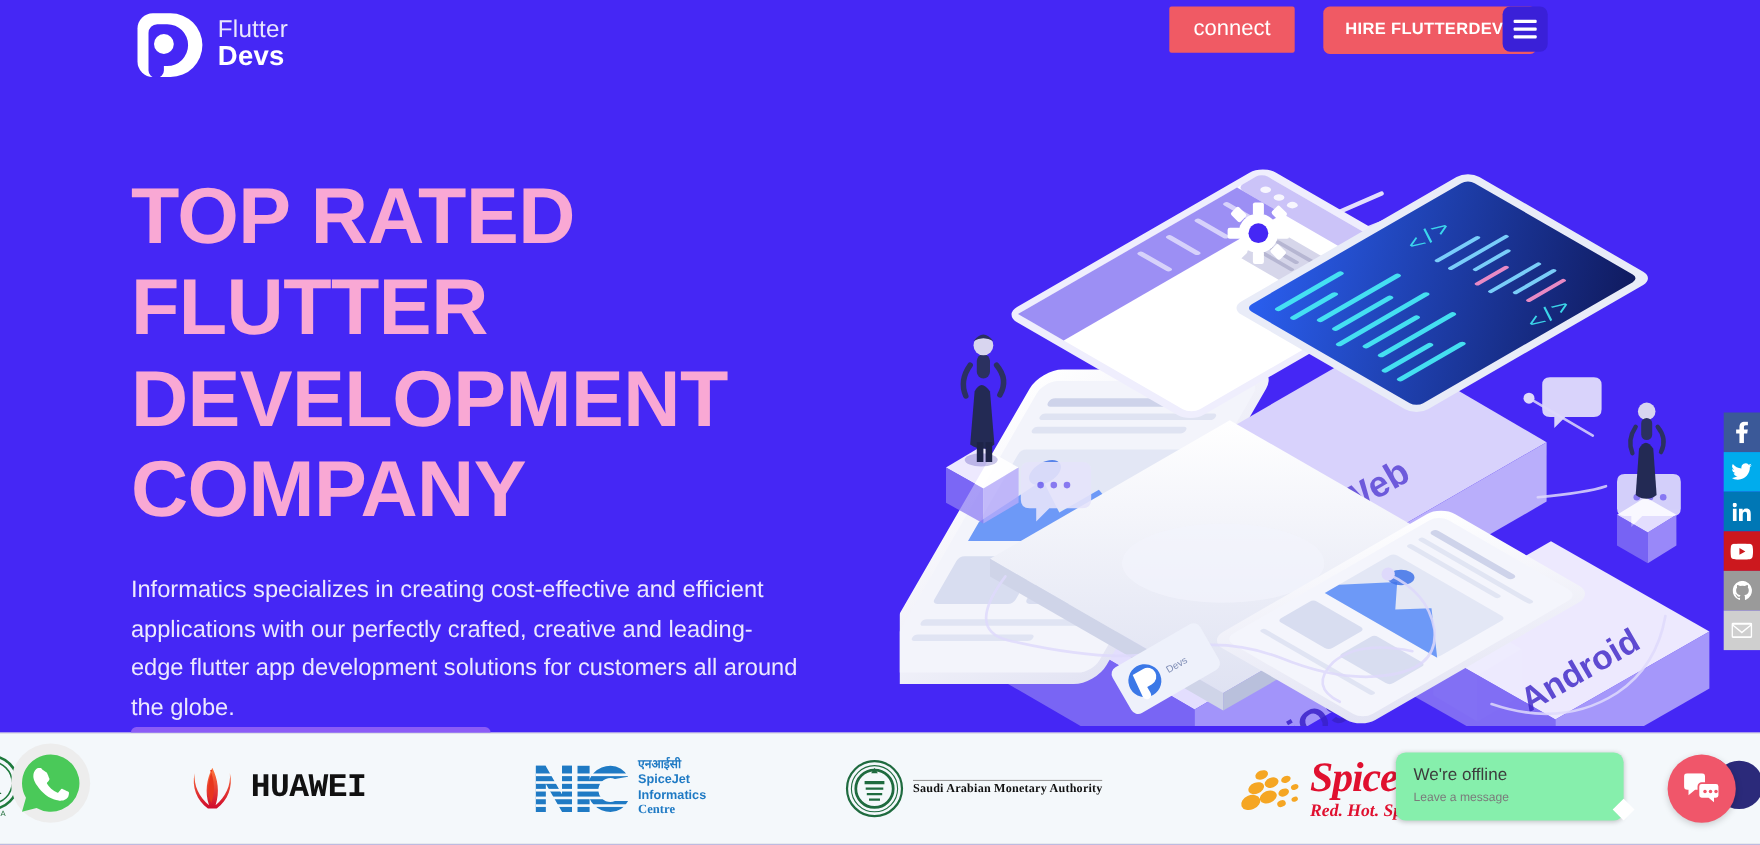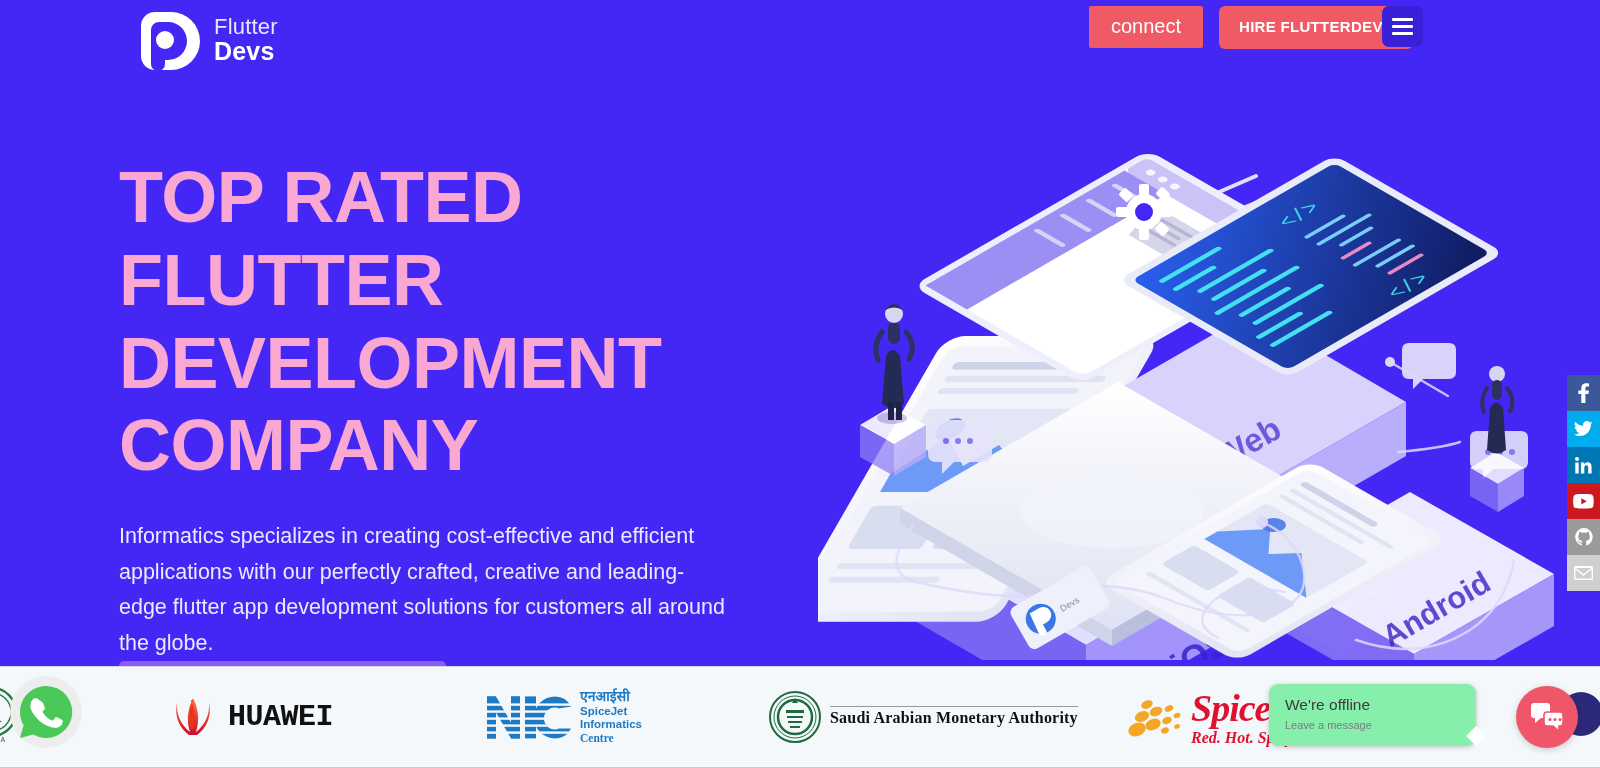--- a/index.html
+++ b/index.html
@@ -11,41 +11,41 @@
   }
 
   
   .hero {
     position:absolute; left:0; top:0; width:1600px; height:666px;
     background:#4527f5; overflow:hidden;
   }
 
   
   .header {
-    position:absolute; left:16px; top:0; width:1548px; height:92px;
+    position:absolute; left:0; top:0; width:1548px; height:92px;
     z-index:40;
   }
   .logo {
     position:absolute; left:119px; top:8px;
     display:flex; align-items:center; gap:13px;
   }
   .logo-mark { width:66px; height:66px; position:relative; }
   .logo-word { line-height:1; padding-bottom:2px; }
   .logo-word .l1 {
     display:block; color:#e9e6fd; font-size:22px; font-weight:400;
     letter-spacing:.2px;
   }
   .logo-word .l2 {
     display:block; color:#ffffff; font-size:25px; font-weight:bold;
     letter-spacing:.2px; margin-top:1px;
   }
 
   .header-actions {
     position:absolute; right:151px; top:6px;
-    display:flex; align-items:center; gap:16px;
+    display:flex; align-items:center; gap:26px;
   }
   .btn-connect {
     background:#f05a64; color:#fff; border:none;
     font-size:20px; font-family:"Liberation Sans",sans-serif;
     padding:9px 22px 11px; border-radius:2px; cursor:pointer;
     line-height:1.1;
   }
   .btn-hire {
     background:#f05a64; color:#fff; border:none;
     font-size:15px; font-weight:bold; letter-spacing:.3px;
@@ -491,37 +491,37 @@
         </g>
         <g fill="#f4f8fb">
           <rect x="0" y="11" width="84" height="2.4"></rect>
           <rect x="0" y="18" width="84" height="2.4"></rect>
           <rect x="0" y="25" width="84" height="2.4"></rect>
           <rect x="0" y="32" width="84" height="2.4"></rect>
           <rect x="0" y="39" width="84" height="2.4"></rect>
         </g>
       </svg>
       <div style="line-height:1.18;">
-        <div style="font-family:Liberation Sans, sans-serif; font-size:14px; font-weight:bold; color:#1f7ac4;">एनआईसी</div>
+        <div style="font-family:Liberation Mono, monospace; font-size:11px; font-weight:bold; color:#1f7ac4;">एनआईसी</div>
         <div style="font-family:'Liberation Sans',sans-serif; font-size:11.5px; font-weight:bold; color:#1f7ac4;">SpiceJet</div>
         <div style="font-family:'Liberation Sans',sans-serif; font-size:11.5px; font-weight:bold; color:#1f7ac4;">Informatics</div>
         <div style="font-family:Liberation Serif, serif; font-size:11.5px; font-weight:bold; color:#1f7ac4;">Centre</div>
       </div>
     </div>
 
     <div class="client" style="left:768px; display:flex; align-items:center; gap:8px;">
       <svg width="54" height="54" viewBox="0 0 54 54">
         <circle cx="27" cy="27" r="25" fill="none" stroke="#1f6b3f" stroke-width="2"></circle>
         <circle cx="27" cy="27" r="21" fill="none" stroke="#1f6b3f" stroke-width="1"></circle>
         <circle cx="27" cy="27" r="17" fill="none" stroke="#1f6b3f" stroke-width="2.5"></circle>
         <path d="M18 20 h18 v3 h-18z M19 26 h16 v2 h-16z M20 31 h14 v2 h-14z M22 36 h10 v2 h-10z" fill="#1f6b3f"></path>
         <path d="M27 8 l3 5 h-6z" fill="#1f6b3f"></path>
       </svg>
       <div style="line-height:1.2;">
-        <div style="font-family:'Liberation Serif',serif; font-size:16px; color:#111; font-weight:bold; letter-spacing:.2px; border-top:1px solid #999; padding-top:1px;">Saudi Arabian Monetary Authority</div>
+        <div style="font-family:'Liberation Serif',serif; font-size:11px; color:#111; font-weight:bold; letter-spacing:.2px; border-top:1px solid #999; padding-top:1px;">Saudi Arabian Monetary Authority</div>
       </div>
     </div>
 
     <div class="client" style="left:1125px; display:flex; align-items:center; gap:4px;">
       <svg width="62" height="44" viewBox="0 0 62 44">
         <g fill="#f5a623">
           <ellipse cx="12" cy="34" rx="9" ry="6.5" transform="rotate(-22 12 34)"></ellipse>
           <ellipse cx="28" cy="29" rx="8" ry="5.5" transform="rotate(-22 28 29)"></ellipse>
           <ellipse cx="17" cy="21" rx="7.5" ry="5" transform="rotate(-22 17 21)"></ellipse>
           <ellipse cx="31" cy="16" rx="6.5" ry="4.5" transform="rotate(-22 31 16)"></ellipse>

